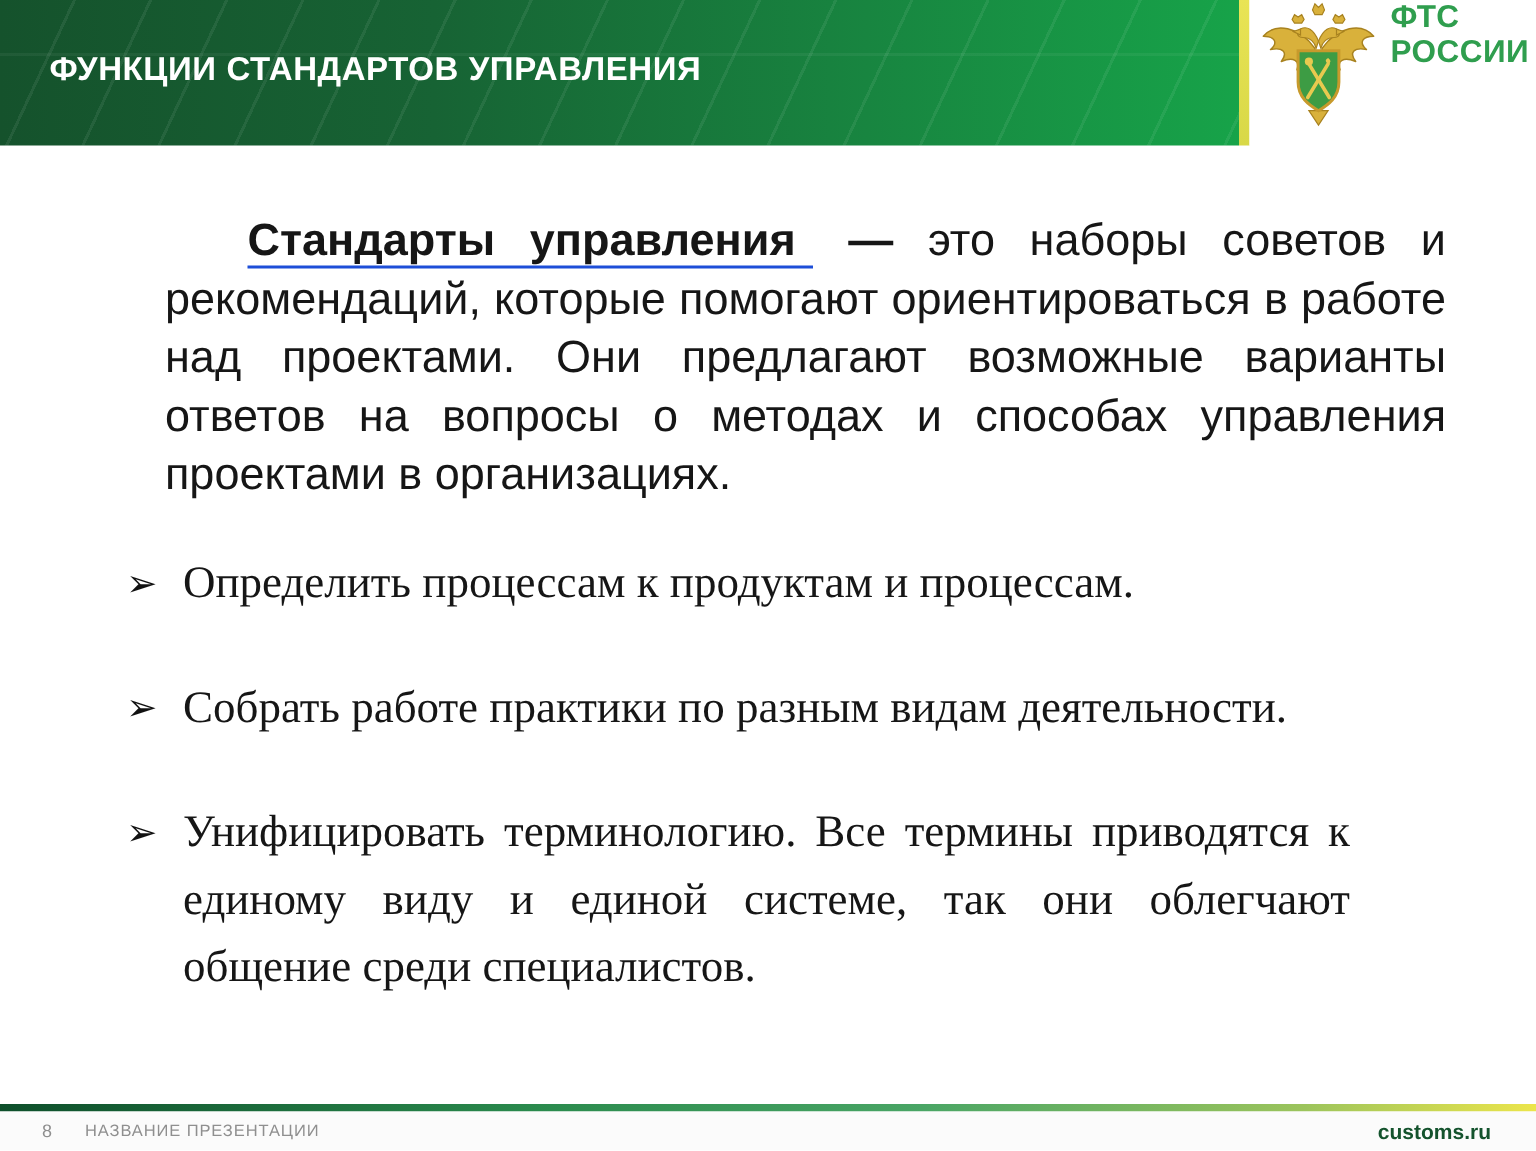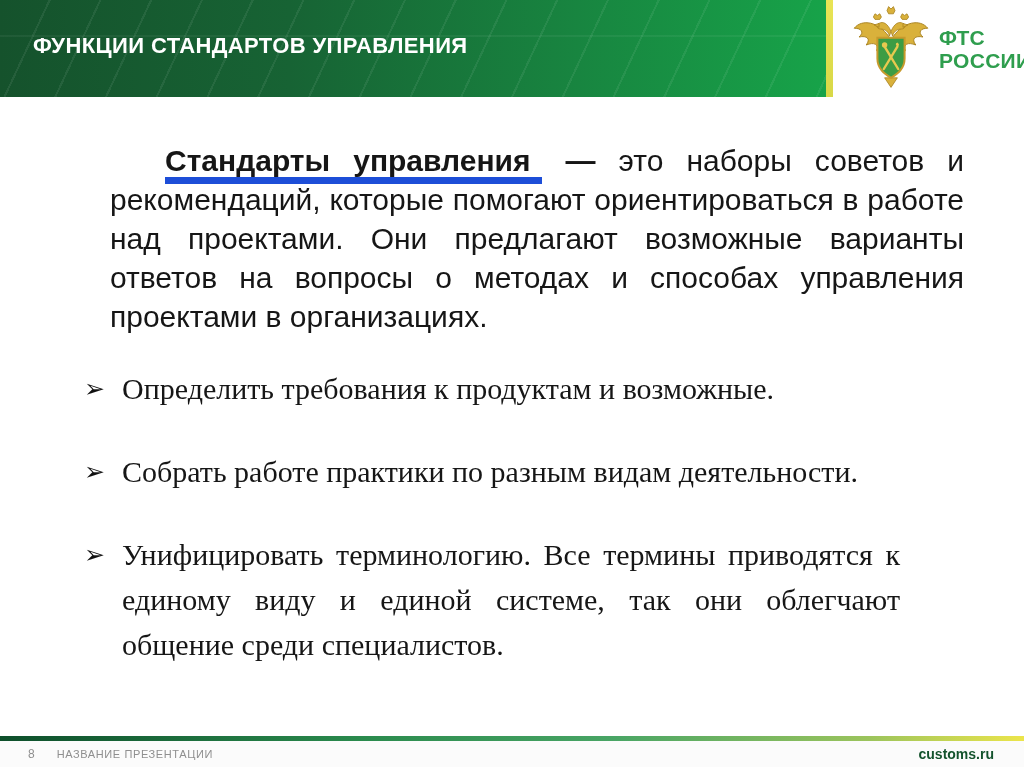--- a/index.html
+++ b/index.html
@@ -38,22 +38,21 @@
     white-space: nowrap;
   }
   .header-yellow {
     width: 7px;
     background: linear-gradient(180deg, #e9e455 0%, #d8d847 100%);
   }
   .header-logo {
     width: 191px;
     background: #ffffff;
     display: flex;
-    align-items: center;
-    padding-left: 18px;
+    padding-left: 6px;
   }
   .logo-text {
     margin-left: 8px;
     color: #2f9e4e;
     font-weight: 700;
     font-size: 21px;
     line-height: 23px;
     letter-spacing: 0.3px;
   }
 
@@ -64,21 +63,21 @@
   }
   .intro {
     font-family: "Liberation Sans", sans-serif;
     font-size: 30px;
     line-height: 39px;
     text-align: justify;
     text-indent: 55px;
   }
   .intro-lead {
     font-weight: 700;
-    border-bottom: 7px solid #1d4ed8;
+    border-bottom: 2px solid #1d4ed8;
     padding-right: 12px;
   }
   .intro-dash { font-weight: 700; }
 
   .bullets {
     list-style: none;
     margin-top: 30px;
     padding-right: 64px;
   }
   .bullet {
@@ -185,21 +184,21 @@
       </div>
     </div>
   </div>
 
   <div class="content">
     <p class="intro"><span class="intro-lead">Стандарты управления</span> <span class="intro-dash">—</span> <span>это наборы советов и рекомендаций, которые помогают ориентироваться в работе над проектами. Они предлагают возможные варианты ответов на вопросы о методах и способах управления проектами в организациях.</span></p>
 
     <ul class="bullets">
       <li class="bullet">
         <span class="bullet-marker">➢</span>
-        <span class="bullet-text">Определить требования к продуктам и возможные.</span>
+        <span class="bullet-text">Определить процессам к продуктам и процессам.</span>
       </li>
       <li class="bullet">
         <span class="bullet-marker">➢</span>
         <span class="bullet-text">Собрать работе практики по разным видам деятельности.</span>
       </li>
       <li class="bullet">
         <span class="bullet-marker">➢</span>
         <span class="bullet-text">Унифицировать терминологию. Все термины приводятся к единому виду и единой системе, так они облегчают общение среди специалистов.</span>
       </li>
     </ul>

